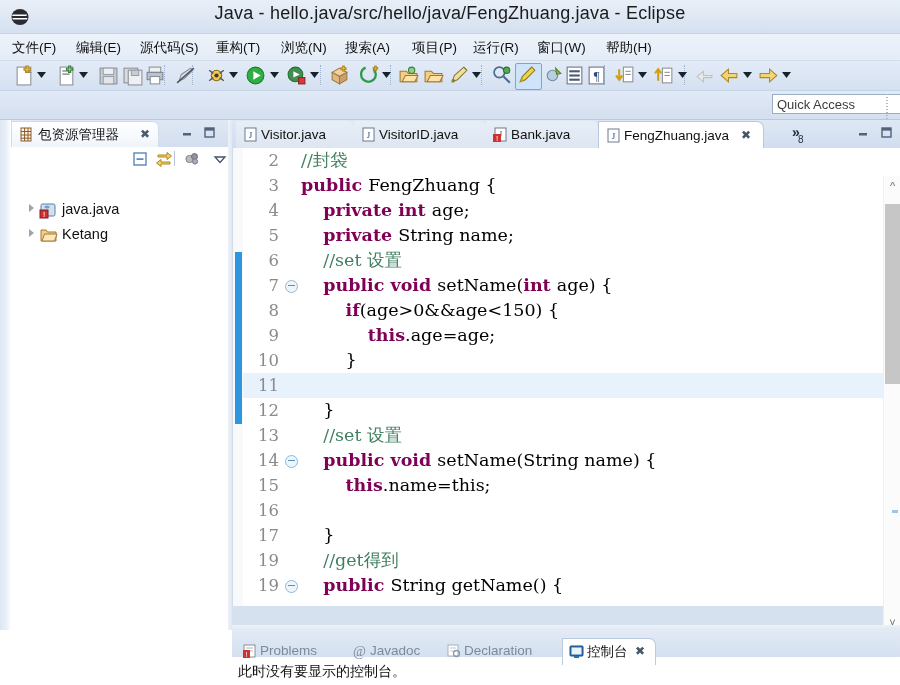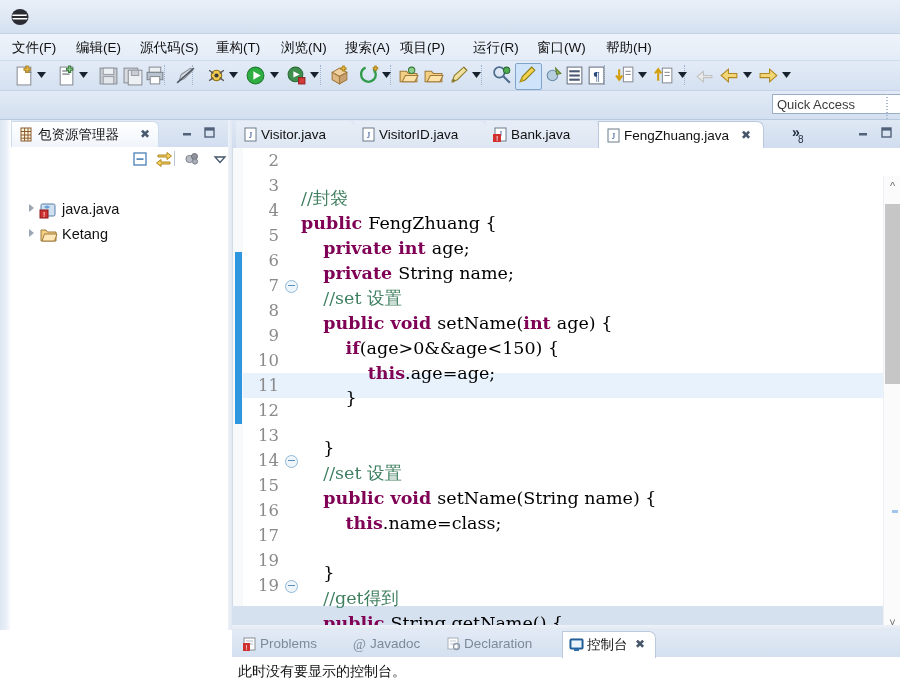--- a/index.html
+++ b/index.html
@@ -220,21 +220,21 @@
     border: 1px solid #8fb8d8; border-radius: 50%;
     background: #eef6fc;
   }
   .fold::after {
     content: ""; position: absolute; left: 2px; top: 4px;
     width: 7px; height: 1px; background: #5c8fb8;
   }
   .code-txt {
     position: absolute; left: 68px; top: 0; height: 25px; line-height: 25px;
     font-family: "DejaVu Serif", "Liberation Serif", serif;
-    font-size: 17.5px; white-space: pre; color: #000000; margin-top: 38px;
+    font-size: 17.5px; white-space: pre; color: #000000;
   }
   .kw { color: #7f0055; font-weight: bold; }
   .fld { color: #000000; }
   .cmt { color: #3f7f5f; }
   .cn { color: #000000; }
 
   
   .vscroll {
     position: absolute; left: 650px; top: 28px; width: 17px; height: 458px;
     background: #fbfbfb; border-left: 1px solid #eceff3;
@@ -270,21 +270,21 @@
   }
   .bottom-panel {
     position: absolute; left: 232px; top: 630px; width: 668px; height: 55px;
     background: #ffffff;
   }
   .bp-tabstrip {
     position: absolute; left: 0; top: 0; width: 668px; height: 27px;
     background: linear-gradient(to bottom,#e2eaf5,#d4e0f0);
   }
   .bp-tab {
-    position: absolute; top: 1px; height: 26px;
+    position: absolute; top: 8px; height: 26px;
   }
   .bp-tab.active {
     background: #ffffff; border-top-right-radius: 7px;
     border-left: 1px solid #bccadd; border-top: 1px solid #bccadd;
     border-right: 1px solid #bccadd;
   }
   .bp-tab-icon { position: absolute; left: 6px; top: 5px; width: 15px; height: 15px; }
   .bp-tab-label {
     position: absolute; left: 24px; top: 4px; height: 18px; line-height: 18px;
     font-size: 13.5px; white-space: nowrap;
@@ -310,30 +310,31 @@
 <div id="app">
 
   <div class="titlebar">
     <span class="app-logo">
       <svg width="20" height="20" viewBox="0 0 20 20">
         <ellipse cx="10" cy="10" rx="8.5" ry="8" fill="#2b2b33"></ellipse>
         <path d="M2.5 7.5 H17 L16.5 9 H2.2 Z" fill="#ffffff"></path>
         <path d="M2.2 11 H17.6 L16.8 12.6 H3 Z" fill="#ffffff"></path>
       </svg>
     </span>
+    <div class="title-text">Java - hello.java/src/hello/java/FengZhuang.java - Eclipse</div>
   </div>
 
   <div class="menubar" id="menubar">
       <div class="menu-item" style="left: 10px;">文件(F)</div>
       <div class="menu-item" style="left: 74px;">编辑(E)</div>
       <div class="menu-item" style="left: 138px;">源代码(S)</div>
       <div class="menu-item" style="left: 214px;">重构(T)</div>
       <div class="menu-item" style="left: 279px;">浏览(N)</div>
       <div class="menu-item" style="left: 343px;">搜索(A)</div>
-      <div class="menu-item" style="left: 398px;">项目(P)</div>
+      <div class="menu-item" style="left: 410px;">项目(P)</div>
       <div class="menu-item" style="left: 471px;">运行(R)</div>
       <div class="menu-item" style="left: 535px;">窗口(W)</div>
       <div class="menu-item" style="left: 604px;">帮助(H)</div>
     </div>
 
   <div class="toolbar" id="toolbar">
     <span class="tb-sep" style="left:164px"></span>
     <span class="tb-sep" style="left:192px"></span>
     <span class="tb-sep" style="left:320px"></span>
     <span class="tb-sep" style="left:390px"></span>
@@ -712,21 +713,21 @@
           <div class="code-line" style="top: 75px;"><span class="ln">5</span><span class="code-txt"><span class="cn">    </span><span class="kw">private </span><span class="cn">String </span><span class="fld">name</span><span class="cn">;</span></span></div>
           <div class="code-line" style="top: 100px;"><span class="ln">6</span><span class="code-txt"><span class="cmt">    //set 设置</span></span></div>
           <div class="code-line" style="top: 125px;"><span class="ln">7</span><span class="fold"></span><span class="code-txt"><span class="cn">    </span><span class="kw">public void </span><span class="cn">setName(</span><span class="kw">int </span><span class="cn">age) {</span></span></div>
           <div class="code-line" style="top: 150px;"><span class="ln">8</span><span class="code-txt"><span class="cn">        </span><span class="kw">if</span><span class="cn">(age&gt;0&amp;&amp;age&lt;150) {</span></span></div>
           <div class="code-line" style="top: 175px;"><span class="ln">9</span><span class="code-txt"><span class="cn">            </span><span class="kw">this</span><span class="cn">.</span><span class="fld">age</span><span class="cn">=age;</span></span></div>
           <div class="code-line" style="top: 200px;"><span class="ln">10</span><span class="code-txt"><span class="cn">        }</span></span></div>
           <div class="code-line" style="top: 225px; border-radius: 8px;"><span class="ln">11</span><span class="code-txt"><span class="cn"></span></span></div>
           <div class="code-line" style="top: 250px;"><span class="ln">12</span><span class="code-txt"><span class="cn">    }</span></span></div>
           <div class="code-line" style="top: 275px;"><span class="ln">13</span><span class="code-txt"><span class="cmt">    //set 设置</span></span></div>
           <div class="code-line" style="top: 300px;"><span class="ln">14</span><span class="fold"></span><span class="code-txt"><span class="cn">    </span><span class="kw">public void </span><span class="cn">setName(String name) {</span></span></div>
-          <div class="code-line" style="top: 325px;"><span class="ln">15</span><span class="code-txt"><span class="cn">        </span><span class="kw">this</span><span class="cn">.</span><span class="fld">name</span><span class="cn">=class;</span></span></div>
+          <div class="code-line" style="top: 325px;"><span class="ln">15</span><span class="code-txt"><span class="cn">        </span><span class="kw">this</span><span class="cn">.</span><span class="fld">name</span><span class="cn">=this;</span></span></div>
           <div class="code-line" style="top: 350px;"><span class="ln">16</span><span class="code-txt"><span class="cn"></span></span></div>
           <div class="code-line" style="top: 375px;"><span class="ln">17</span><span class="code-txt"><span class="cn">    }</span></span></div>
           <div class="code-line" style="top: 400px;"><span class="ln">19</span><span class="code-txt"><span class="cmt">    //get得到</span></span></div>
           <div class="code-line" style="top: 425px;"><span class="ln">19</span><span class="fold"></span><span class="code-txt"><span class="cn">    </span><span class="kw">public </span><span class="cn">String getName() {</span></span></div>
         </div>
 
       <div class="vscroll">
         <span class="sb-arrow" style="top:0">^</span>
         <div class="vscroll-thumb"></div>
         <span class="sb-arrow" style="top:436px">˅</span>

